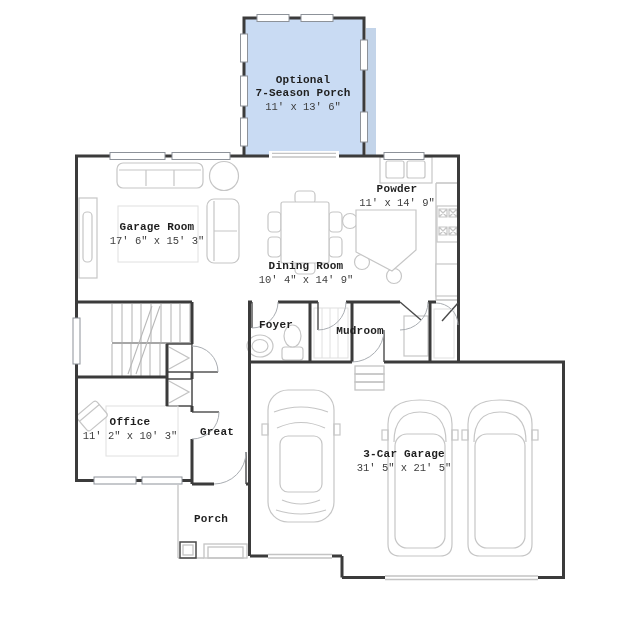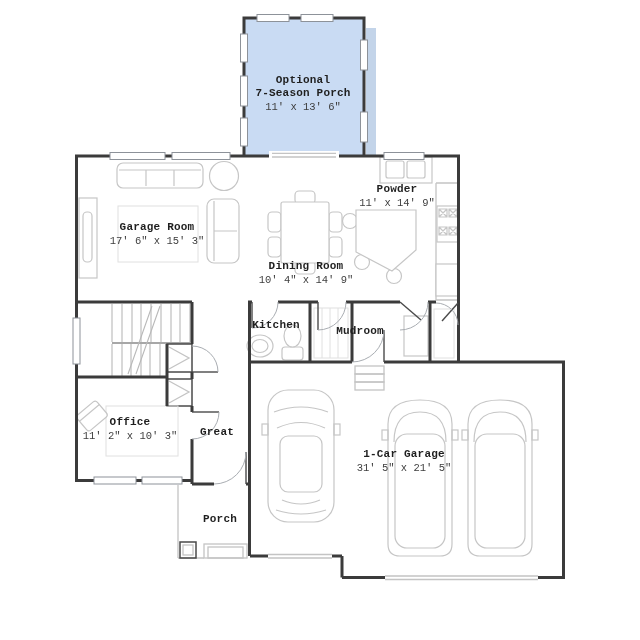--- a/index.html
+++ b/index.html
@@ -276,37 +276,37 @@
     <div class="room-name">Dining Room</div>
     <div class="room-dim">10' 4" x 14' 9"</div>
   </div>
 
   <div class="room-label" style="left:397px;top:196px;">
     <div class="room-name">Powder</div>
     <div class="room-dim">11' x 14' 9"</div>
   </div>
 
   <div class="room-label" style="left:276px;top:325px;">
-    <div class="room-name">Kitchen</div>
+    <div class="room-name">Foyer</div>
   </div>
 
   <div class="room-label" style="left:360px;top:331px;">
     <div class="room-name">Mudroom</div>
   </div>
 
   <div class="room-label" style="left:130px;top:429px;">
     <div class="room-name">Office</div>
     <div class="room-dim">11' 2" x 10' 3"</div>
   </div>
 
   <div class="room-label" style="left:217px;top:432px;">
     <div class="room-name">Great</div>
   </div>
 
-  <div class="room-label" style="left:220px;top:519px;">
+  <div class="room-label" style="left:211px;top:519px;">
     <div class="room-name">Porch</div>
   </div>
 
   <div class="room-label" style="left:404px;top:461px;">
-    <div class="room-name">1-Car Garage</div>
+    <div class="room-name">3-Car Garage</div>
     <div class="room-dim">31' 5" x 21' 5"</div>
   </div>
 </div>
 
 </body></html>

